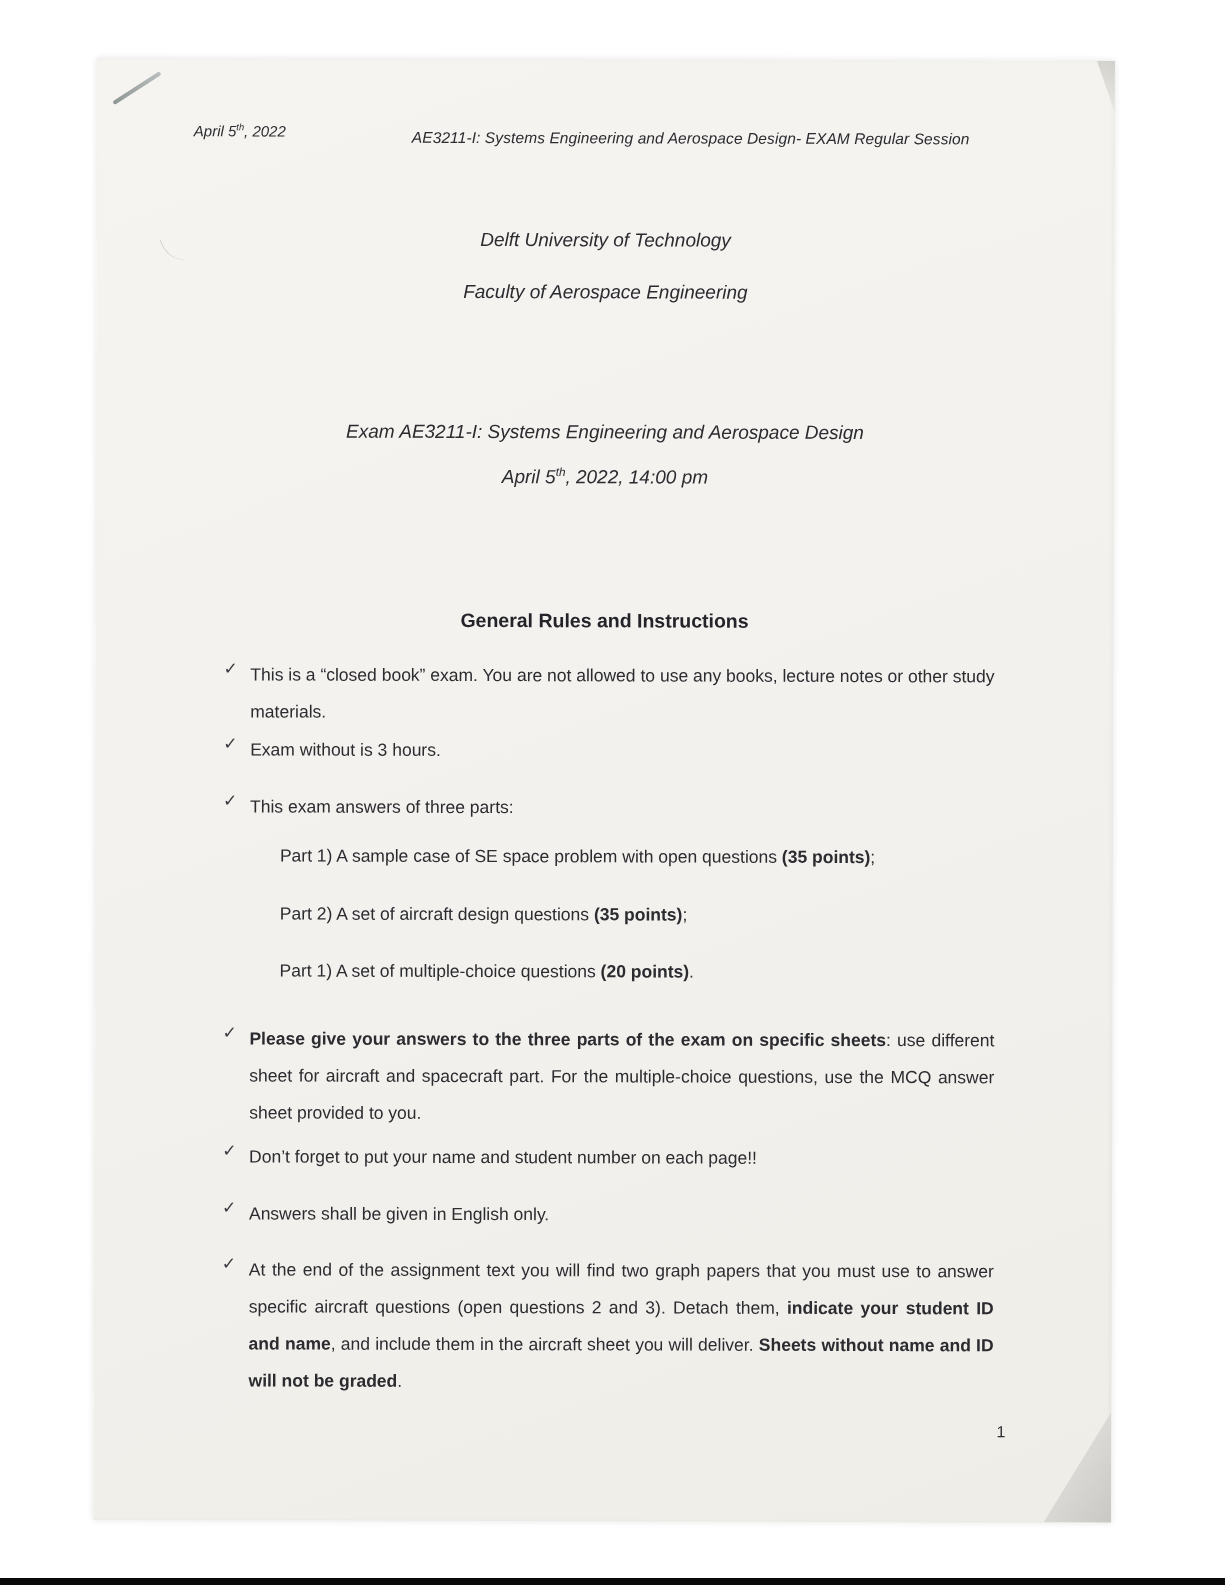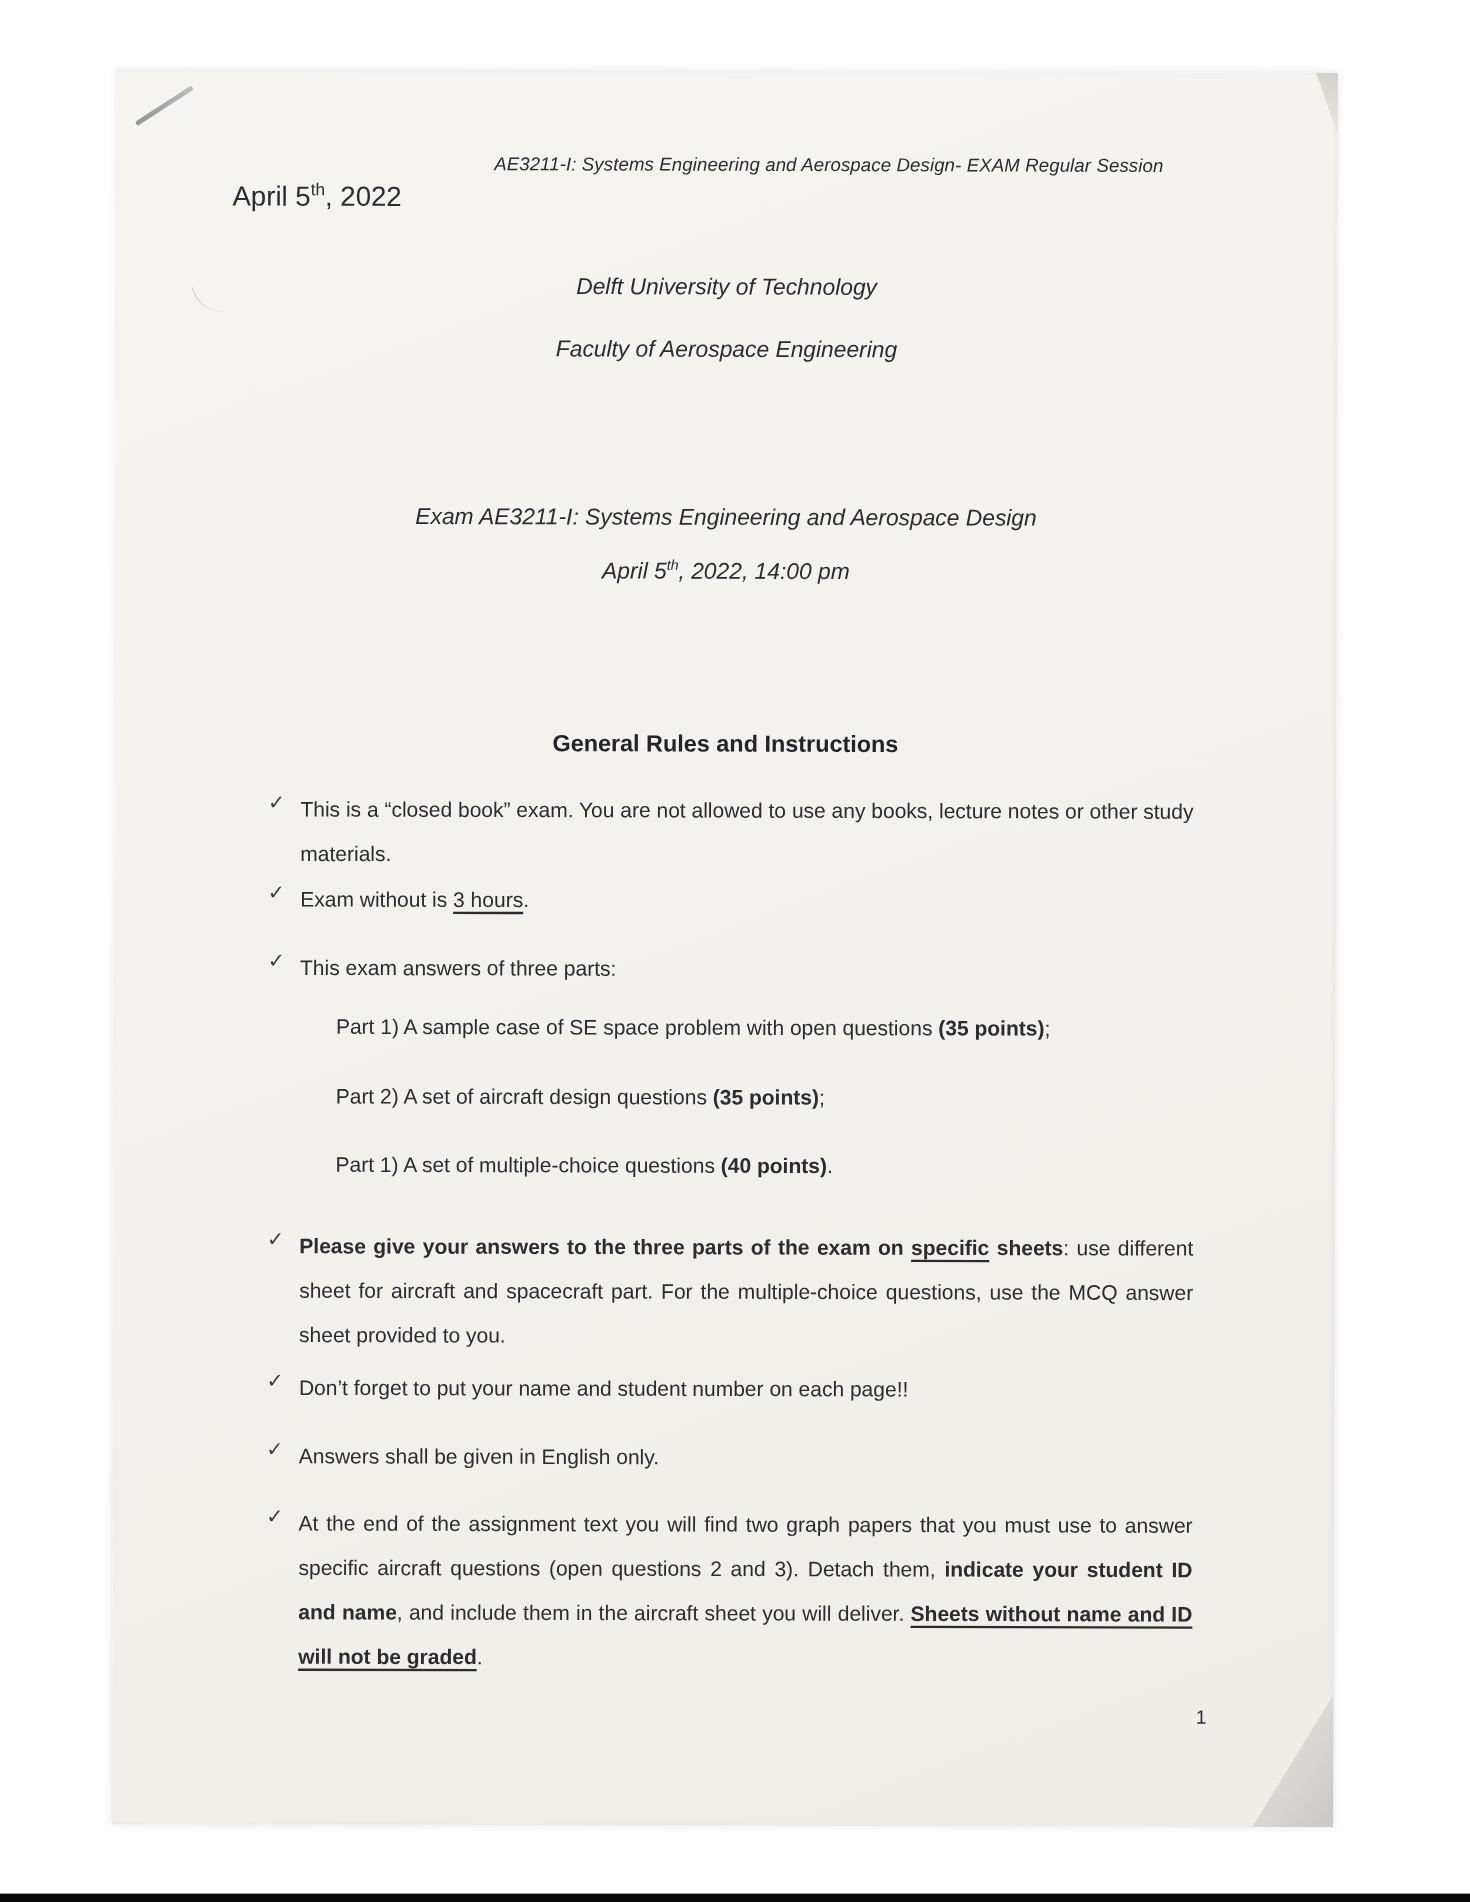--- a/index.html
+++ b/index.html
@@ -48,21 +48,21 @@
     background:linear-gradient(200deg,#c9c8c2,#eceae5);
     opacity:0.8;
   }
   .bottom-bar{
     position:absolute;left:0;right:0;bottom:0;height:7px;
     background:#0a0a0a;
   }
   
   .hdr-date{
     position:absolute;left:97px;top:64px;
-    font-size:23px;margin-top:28px;
+    font-style:italic;font-size:15px;
   }
   .hdr-course{
     position:absolute;left:315px;top:70px;
     font-style:italic;font-size:15.5px;
     letter-spacing:0.1px;
   }
   .center-line{
     position:absolute;left:0;width:100%;
     text-align:center;font-style:italic;font-size:19px;
   }
@@ -101,21 +101,21 @@
   .p3{top:902px;}
   .r4{top:962px;}
   .r5{top:1080px;}
   .r6{top:1137px;}
   .r7{top:1193px;}
   .page-num{
     position:absolute;left:903px;top:1363px;
     font-size:16px;color:#2e2e33;
   }
   .b{font-weight:bold;}
-  .u{text-decoration:underline;text-underline-offset:4px;text-decoration-thickness:1.5px;}
+  .u{text-underline-offset:4px;text-decoration-thickness:1.5px;}
   sup{font-size:0.62em;line-height:0;}
 </style>
 </head>
 <body>
 
 <div class="paper">
 
   <div class="pen-mark"></div>
   <div class="faint-curve"></div>
   <div class="corner-smudge-top"></div>
@@ -142,21 +142,21 @@
     <p class="rtext"><span>Exam without is </span><span class="u">3 hours</span><span>.</span></p>
   </div>
 
   <div class="rule r3">
     <span class="check">✓</span>
     <p class="rtext"><span>This exam answers of three parts:</span></p>
   </div>
 
   <div class="part-line p1"><span>Part 1)  A sample case of SE space problem with open questions </span><span class="b">(35 points)</span><span>;</span></div>
   <div class="part-line p2"><span>Part 2)  A set of aircraft design questions </span><span class="b">(35 points)</span><span>;</span></div>
-  <div class="part-line p3"><span>Part 1)  A set of multiple-choice questions </span><span class="b">(40 points)</span><span>.</span></div>
+  <div class="part-line p3"><span>Part 1)  A set of multiple-choice questions </span><span class="b">(20 points)</span><span>.</span></div>
 
   <div class="rule r4">
     <span class="check">✓</span>
     <p class="rtext justify"><span class="b">Please give your answers to the three parts of the exam on </span><span class="b u">specific</span><span class="b"> sheets</span><span>: use different sheet for aircraft and spacecraft part. For the multiple-choice questions, use the MCQ answer sheet provided to you.</span></p>
   </div>
 
   <div class="rule r5">
     <span class="check">✓</span>
     <p class="rtext"><span>Don’t forget to put your name and student number on each page!!</span></p>
   </div>

